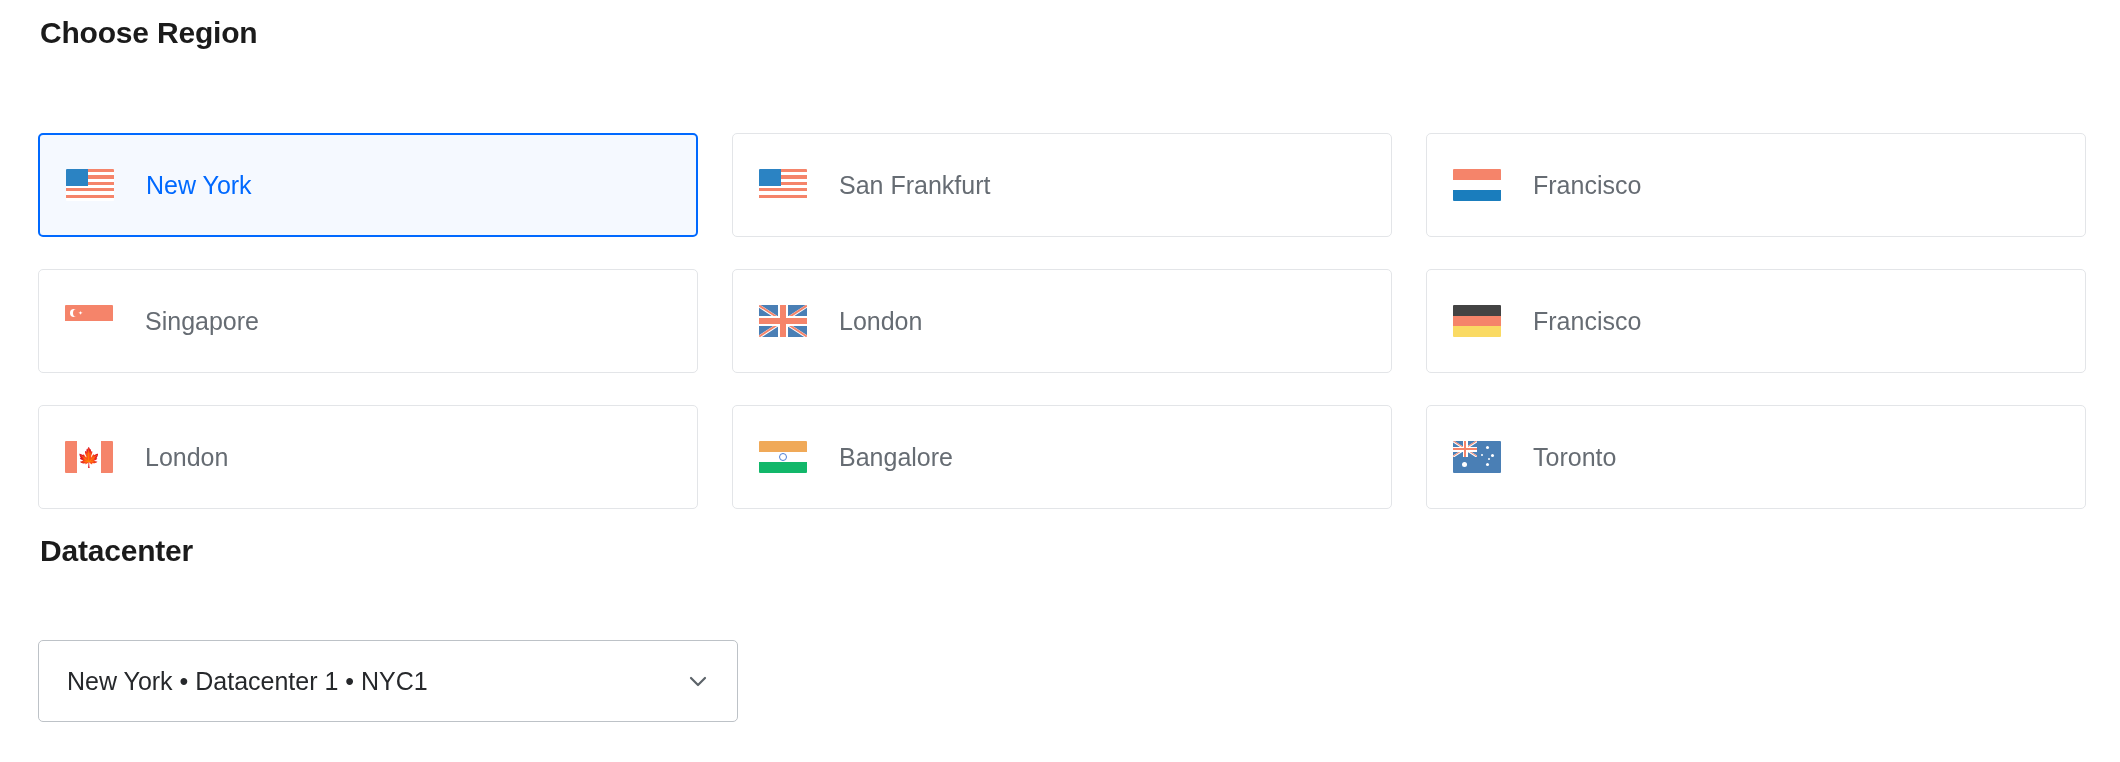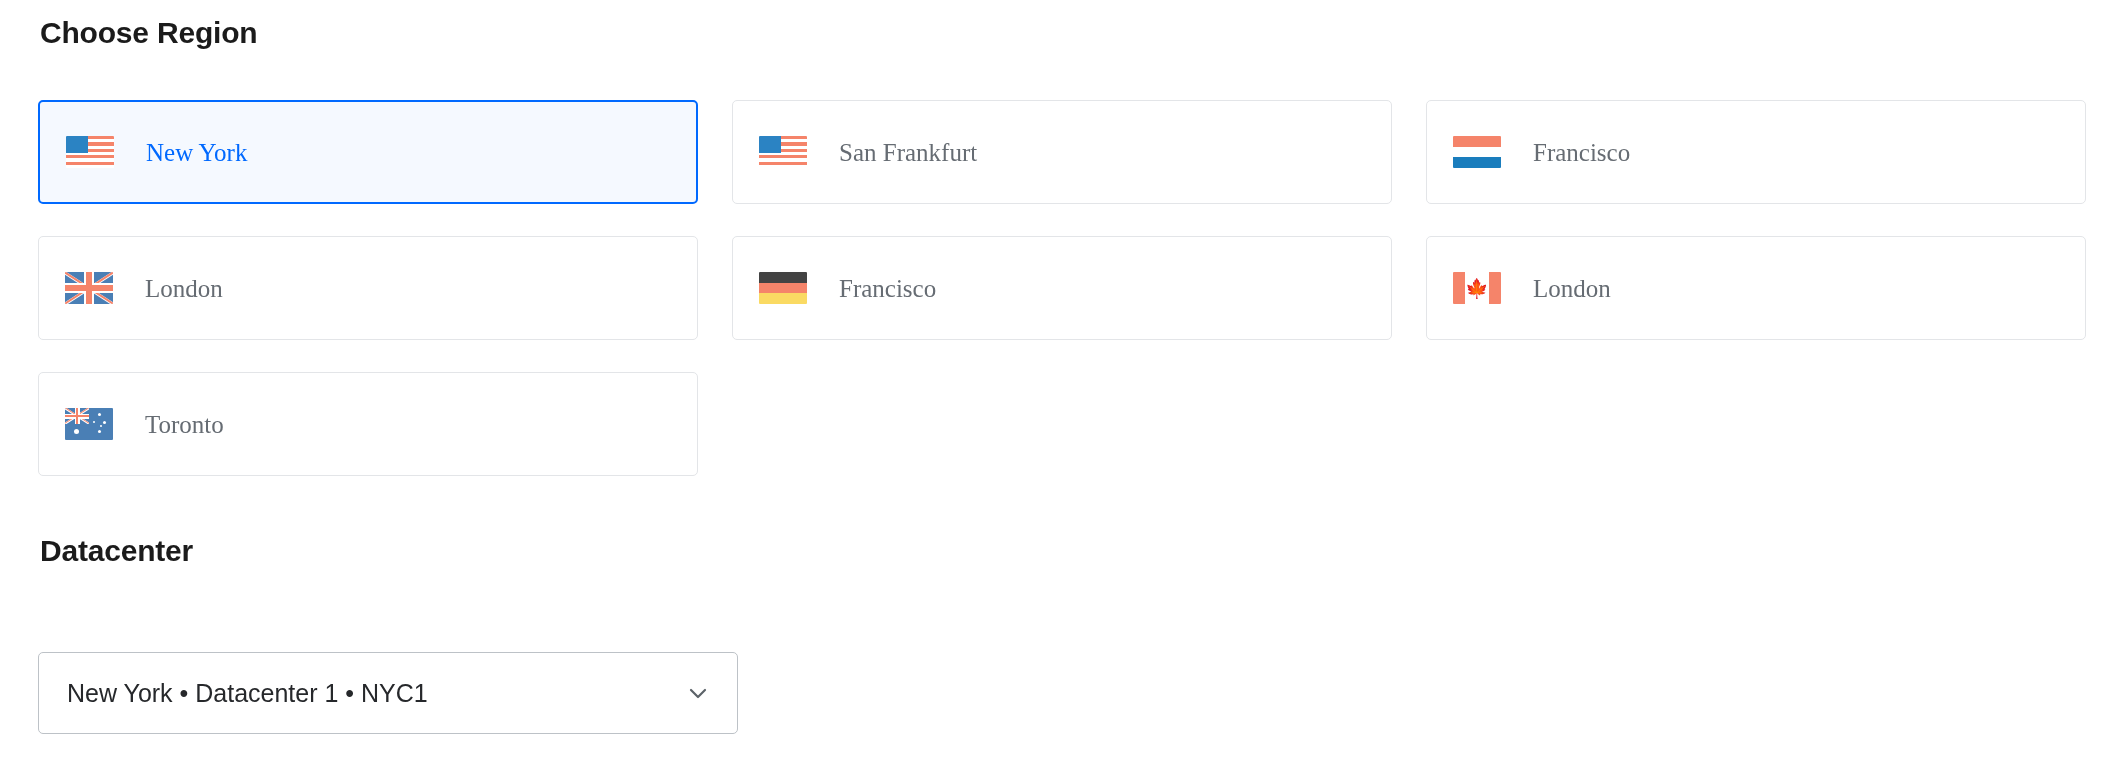--- a/index.html
+++ b/index.html
@@ -26,27 +26,26 @@
     letter-spacing: -0.2px;
     line-height: 1.1;
   }
   #choose-region-heading { position: absolute; left: 40px; top: 16px; }
   #datacenter-heading   { position: absolute; left: 40px; top: 534px; }
 
   
   .region-grid {
     position: absolute;
     left: 38px;
-    top: 100px;
+    top: 133px;
     width: 2048px;
     display: grid;
     grid-template-columns: repeat(3, 1fr);
     column-gap: 34px;
     row-gap: 32px;
-    font-family: Liberation Serif, serif;
   }
   .region-card {
     height: 104px;
     border: 1px solid #e3e5e8;
     border-radius: 5px;
     background: #ffffff;
     display: flex;
     align-items: center;
     padding-left: 26px;
     cursor: pointer;
@@ -180,21 +179,20 @@
     top: 640px;
     width: 700px;
     height: 82px;
     border: 1px solid #bdc2c7;
     border-radius: 5px;
     background: #ffffff;
     display: flex;
     align-items: center;
     padding: 0 26px 0 28px;
     cursor: pointer;
-    margin-top: 12px;
   }
   .dc-select .value {
     flex: 1 1 auto;
     font-size: 25px;
     color: #26282b;
     white-space: nowrap;
     line-height: 1;
   }
   .dc-select .chev {
     flex: 0 0 auto;
@@ -238,20 +236,29 @@
 
     <div class="region-card">
       <span class="flag flag-nl">
         <span class="band b1"></span>
           <span class="band b2"></span>
           <span class="band b3"></span>
       </span>
       <span class="region-label">Francisco</span>
     </div>
 
+    <div class="region-card">
+      <span class="flag flag-sg">
+        <span class="top"></span>
+          <span class="bot"></span>
+        <span class="moon"></span>
+          <span class="stars">✦</span>
+      </span>
+      <span class="region-label">Singapore</span>
+    </div>
 
     <div class="region-card">
       <span class="flag flag-gb">
         <span class="d d1"></span>
           <span class="d d2"></span>
         <span class="dr dr1"></span>
           <span class="dr dr2"></span>
         <span class="hw"></span>
           <span class="vw"></span>
         <span class="hr"></span>
@@ -271,20 +278,29 @@
 
     <div class="region-card">
       <span class="flag flag-ca">
         <span class="bar bar-l"></span>
           <span class="bar bar-r"></span>
         <span class="leaf">🍁</span>
       </span>
       <span class="region-label">London</span>
     </div>
 
+    <div class="region-card">
+      <span class="flag flag-in">
+        <span class="band b1"></span>
+          <span class="band b2"></span>
+          <span class="band b3"></span>
+        <span class="chakra"></span>
+      </span>
+      <span class="region-label">Bangalore</span>
+    </div>
 
     <div class="region-card">
       <span class="flag flag-au">
         <span class="canton">
           <span class="d d1"></span>
             <span class="d d2"></span>
           <span class="dr dr1"></span>
             <span class="dr dr2"></span>
           <span class="hw"></span>
             <span class="vw"></span>

